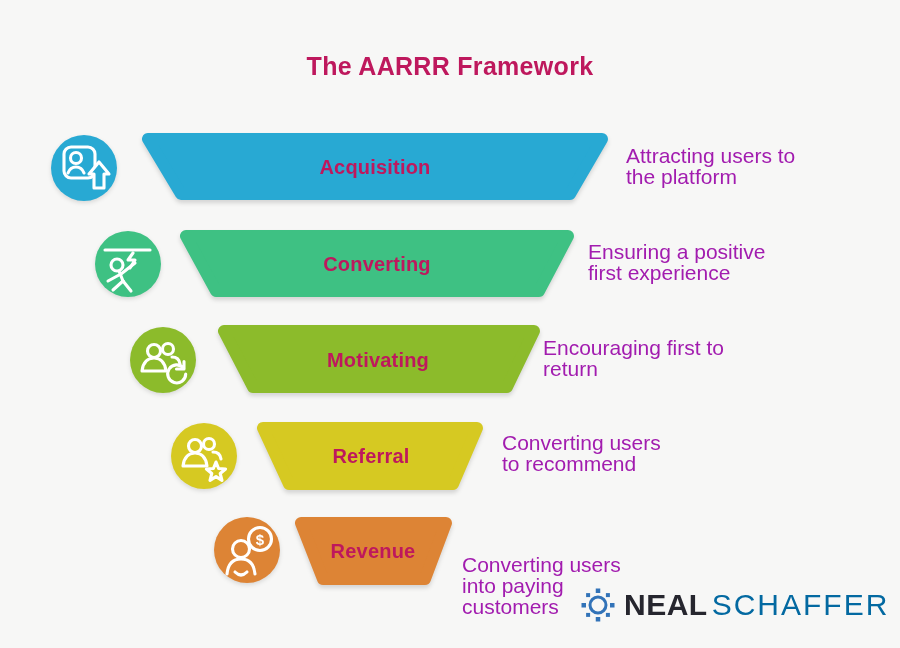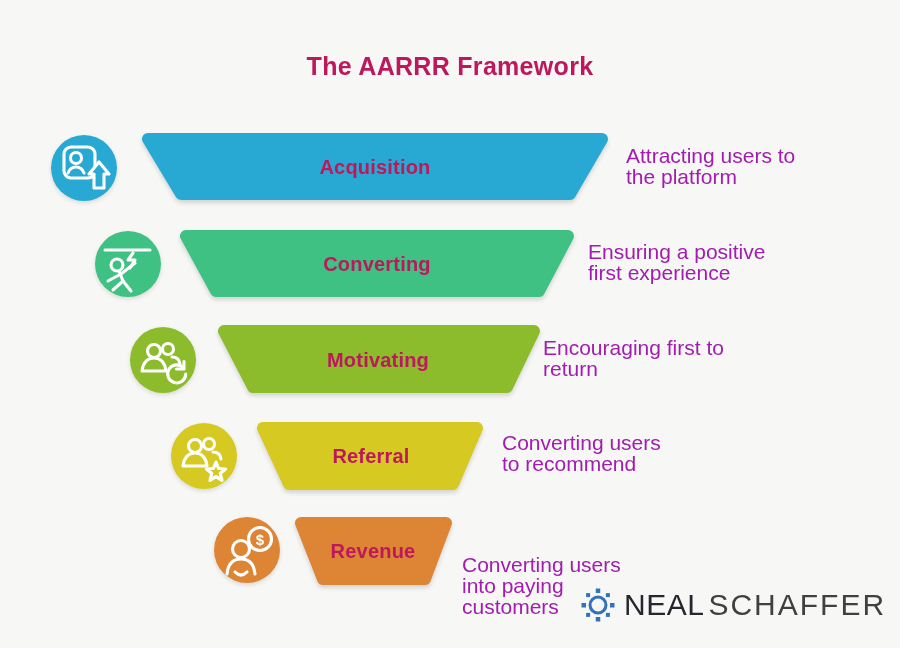--- a/index.html
+++ b/index.html
@@ -44,22 +44,22 @@
 
   .pos-icon-1 { left: 49px;  top: 133px; }
   .pos-icon-2 { left: 93px;  top: 229px; }
   .pos-icon-3 { left: 128px; top: 325px; }
   .pos-icon-4 { left: 169px; top: 421px; }
   .pos-icon-5 { left: 212px; top: 515px; }
 
   .logo { position: absolute; left: 578px; top: 585px; display: flex; align-items: center; }
   .logo-mark { margin-right: 6px; }
   .logo-text { font-size: 30px; color: #26262e; letter-spacing: 0.5px; white-space: nowrap; }
-  .logo-bold { font-weight: 400; }
-  .logo-light { font-weight: 300; letter-spacing: 2px; margin-left: 4px; color: #404040; }
+  .logo-bold { font-weight: 700; }
+  .logo-light { font-weight: 300; letter-spacing: 2px; margin-left: 4px; color: #0369a1; }
 </style>
 </head>
 <body>
 
 <div class="canvas">
 
   <div class="page-title">The AARRR Framework</div>
 
   <svg class="funnel-svg" width="900" height="648" viewBox="0 0 900 648">
     <g class="stage-shape" color="#28a9d3">

